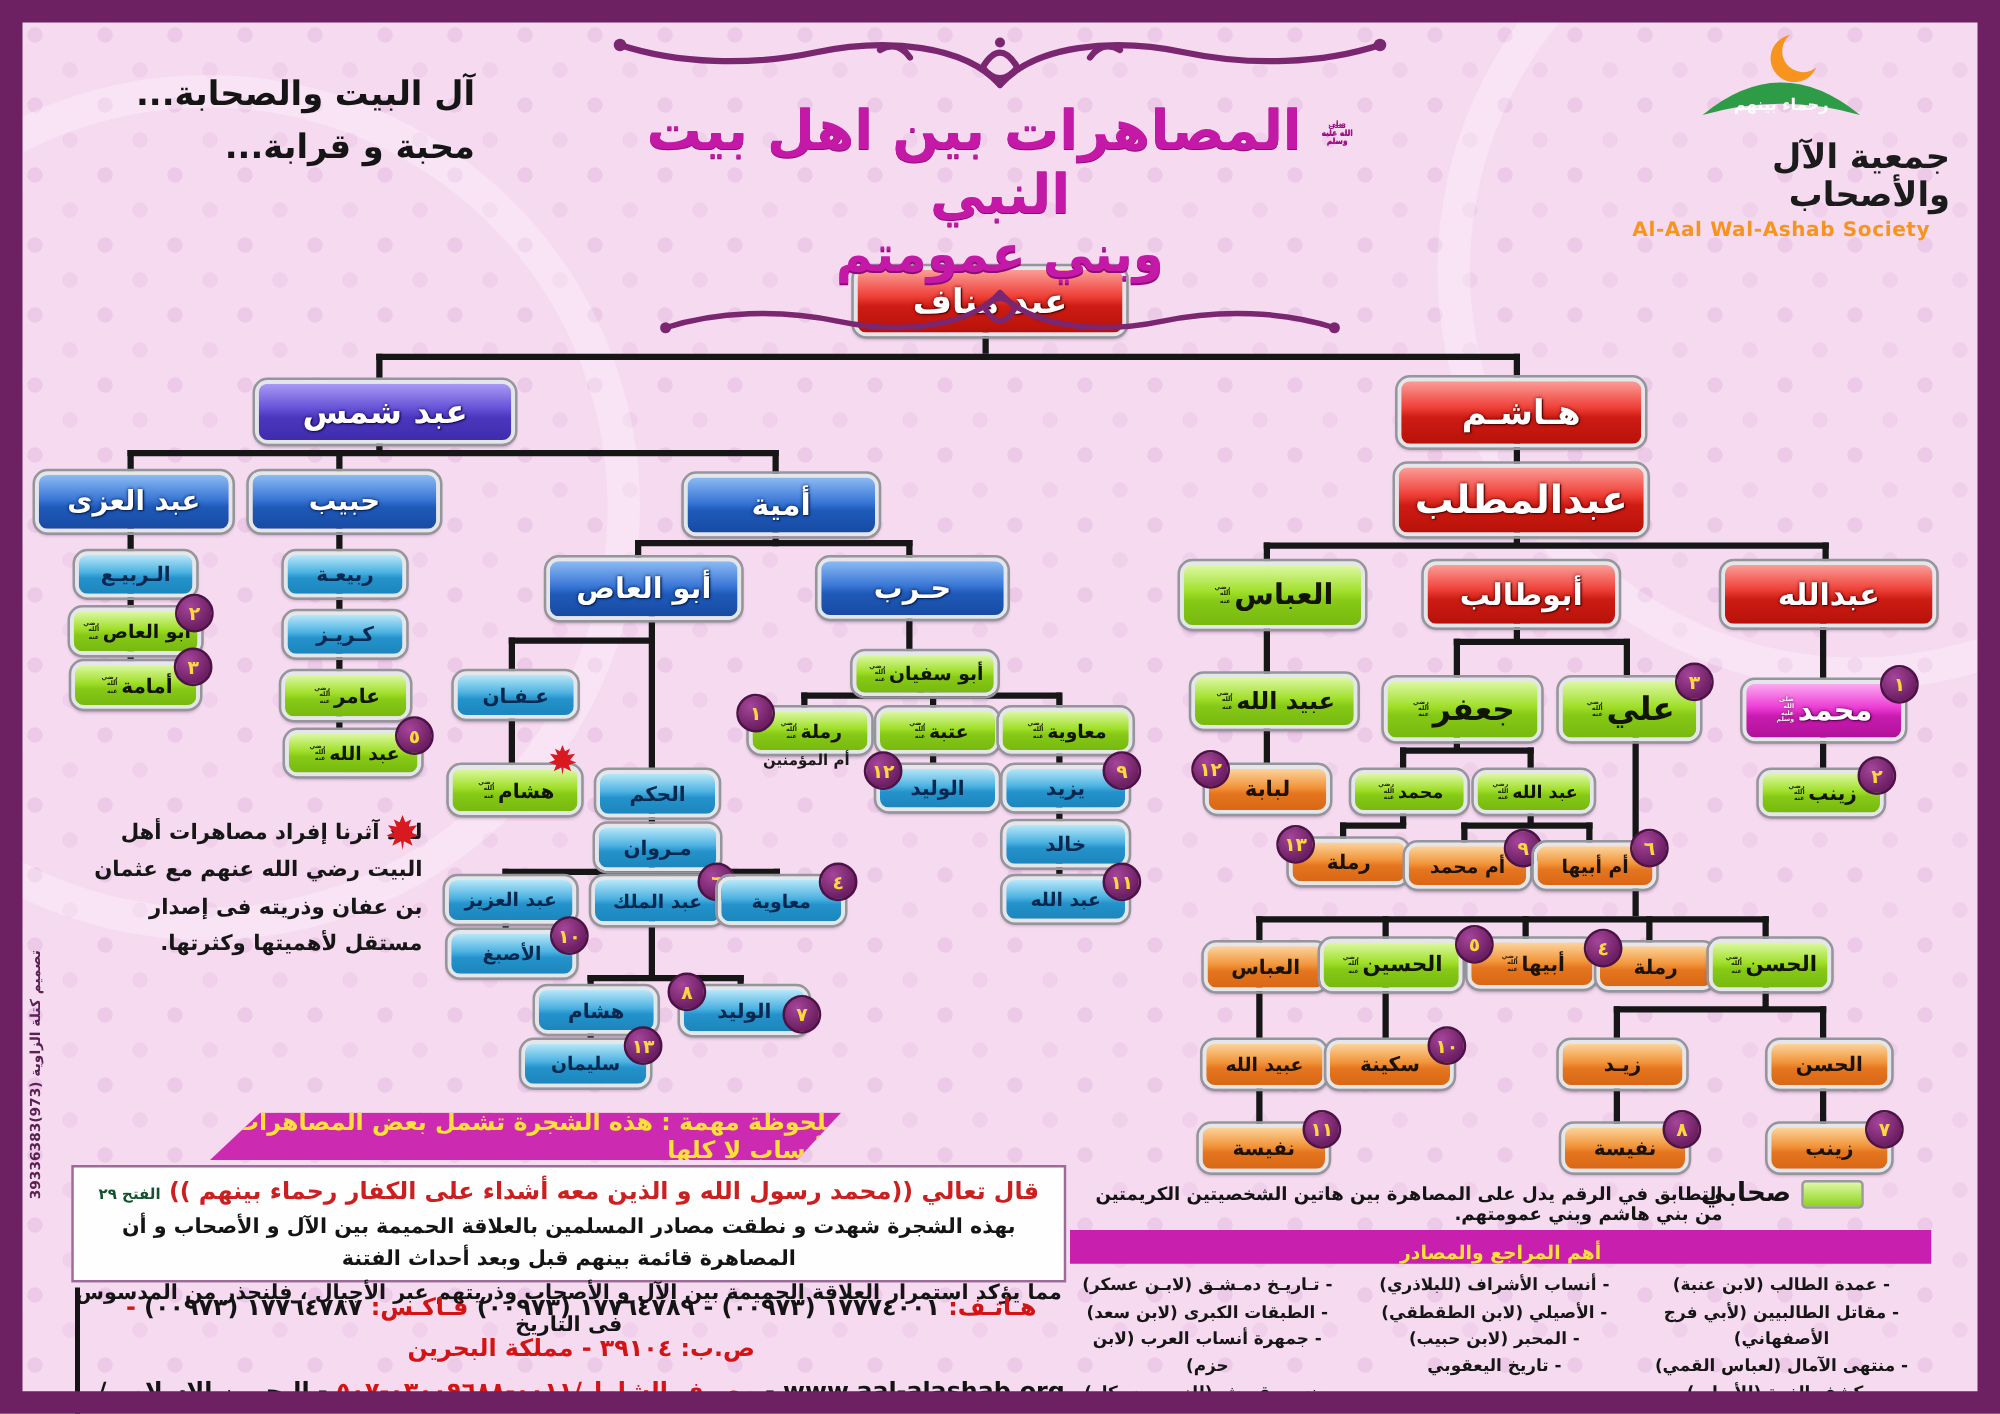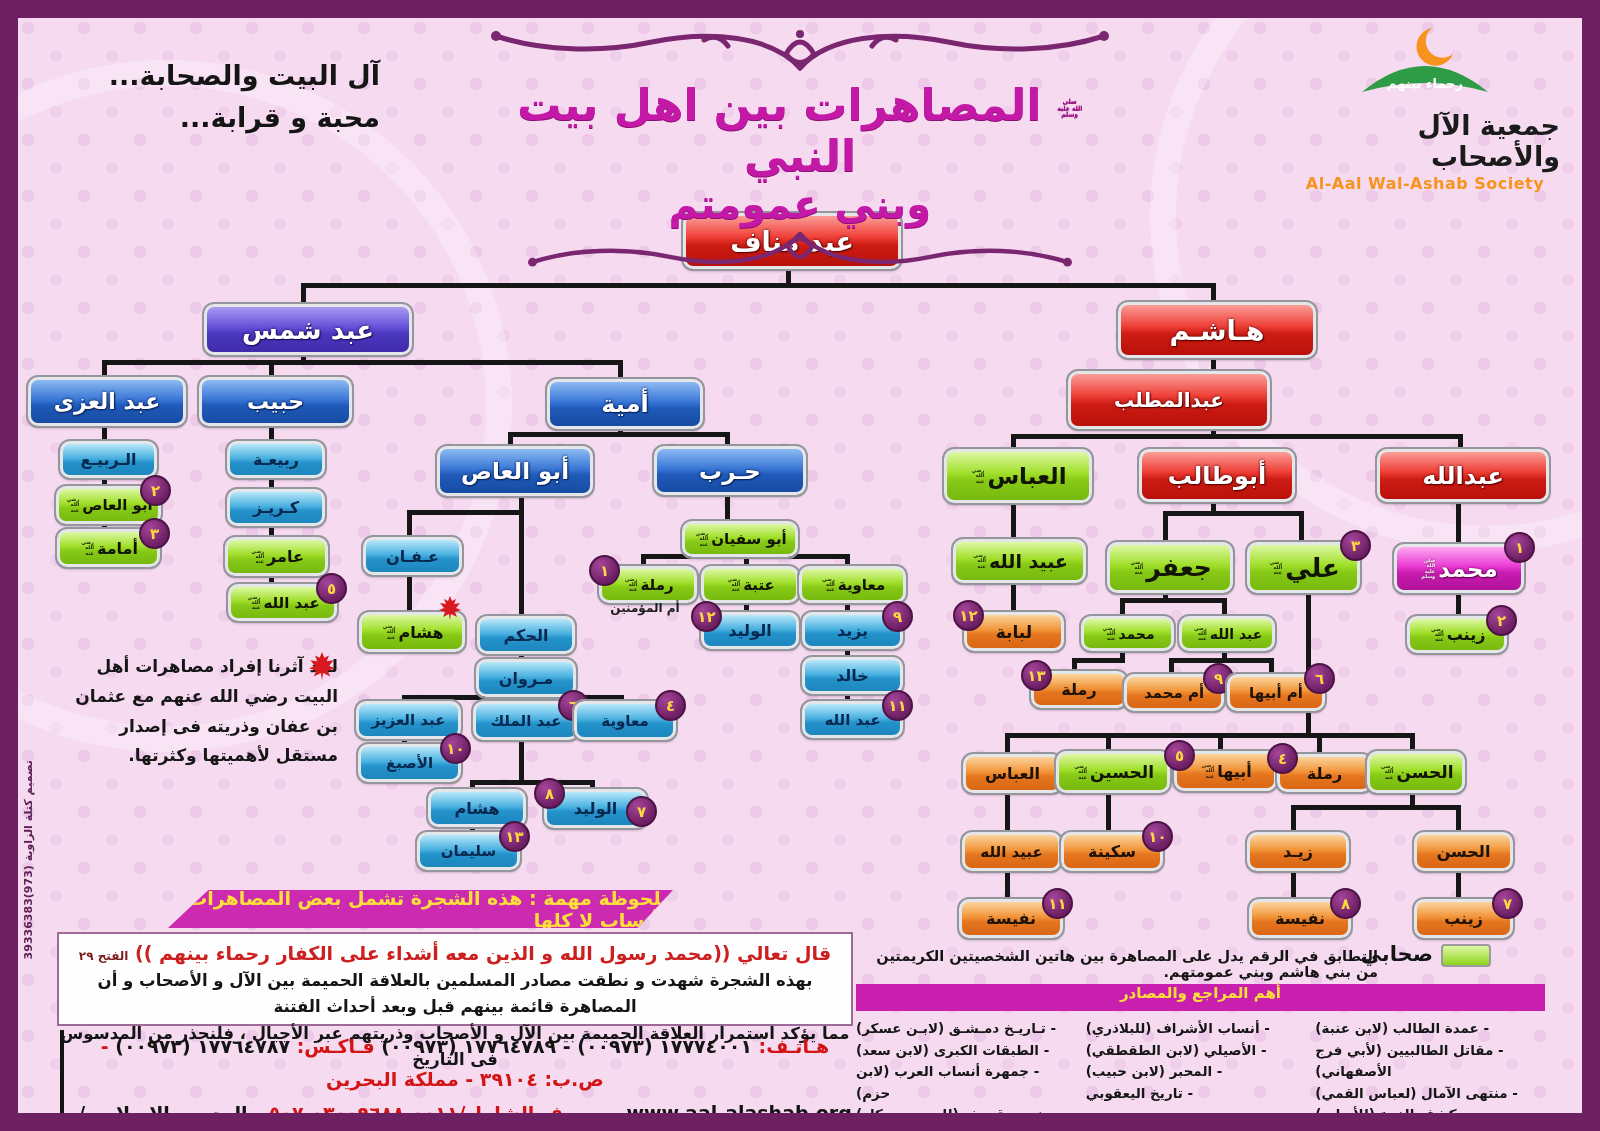--- a/index.html
+++ b/index.html
@@ -52,36 +52,36 @@
 
   
   .sidenote{position:absolute;left:56px;top:652px;width:282px;direction:rtl;text-align:right;
     font-weight:bold;font-size:17px;color:#161616;line-height:1.75;z-index:2;}
   .banner{position:absolute;left:168px;top:890px;width:505px;height:38px;background:#cc2ab0;
     clip-path:polygon(8% 0,100% 0,93% 100%,0% 100%);display:flex;align-items:center;justify-content:center;z-index:2;}
   .banner span{color:#ffe03a;font-weight:bold;font-size:19px;direction:rtl;}
   .quotebox{position:absolute;left:57px;top:932px;width:792px;height:90px;background:#fefefe;
     border:2px solid #9c6b97;z-index:2;text-align:center;direction:rtl;}
   .q-red{color:#cc1f1f;font-weight:bold;font-size:19px;margin-top:8px;}
-  .q-src{font-size:12px;color:#7f1d1d;}
+  .q-src{font-size:12px;color:#14532d;}
   .q-black{color:#141414;font-weight:bold;font-size:16.5px;line-height:1.6;margin-top:4px;}
   .contact{position:absolute;left:60px;top:1030px;width:790px;direction:rtl;text-align:center;z-index:2;
     font-weight:bold;font-size:19px;color:#141414;line-height:1.75;border-left:4px solid #141414;padding-left:6px;}
   .contact .rl{color:#d41414;}
   .legend-row{position:absolute;left:856px;top:942px;width:690px;z-index:2;direction:rtl;}
   .legend-chip{position:absolute;right:55px;top:0px;font-weight:bold;font-size:21px;color:#141414;direction:rtl;}
   .swatch{display:inline-block;width:46px;height:19px;border-radius:4px;vertical-align:middle;margin-left:8px;
     background:linear-gradient(180deg,#ddf8a5,#8fd31c);border:2px solid #9a9a9a;}
   .legend-note{position:absolute;right:168px;top:6px;width:520px;font-weight:bold;font-size:14.5px;color:#141414;
     direction:rtl;}
   .refs-head{position:absolute;left:856px;top:984px;width:689px;height:27px;background:#c81fae;z-index:2;
-    display:flex;align-items:flex-start;justify-content:center;}
+    display:flex;align-items:flex-end;justify-content:center;}
   .refs-head span{color:#ffe03a;font-weight:bold;font-size:15px;direction:rtl;}
   .refs{position:absolute;left:856px;top:1018px;width:689px;z-index:2;display:flex;flex-direction:row-reverse;direction:rtl;}
-  .refs .col{flex:1;font-weight:bold;font-size:13.5px;color:#161616;line-height:1.6;text-align:left;padding-right:10px;}
+  .refs .col{flex:1;font-weight:bold;font-size:13.5px;color:#161616;line-height:1.6;text-align:center;padding-right:10px;}
   .side-credit{position:absolute;left:22px;top:760px;z-index:2;writing-mode:vertical-rl;transform:rotate(180deg);
     font-size:11px;color:#5a2152;font-weight:bold;}
 </style>
 </head>
 <body>
 
 <div class="poster">
 
   <div class="swoosh" style="left:-180px;top:60px;width:640px;height:640px;transform:rotate(25deg);"></div>
   <div class="swoosh" style="left:1150px;top:-120px;width:620px;height:620px;transform:rotate(-15deg);"></div>
@@ -222,21 +222,21 @@
 
   <div class="node red" style="left:683px;top:213px;width:212px;height:50px;font-size:27px">
       <span>عبد مناف</span>
     </div>
   <div class="node red" style="left:1118px;top:302px;width:192px;height:50px;font-size:27px">
       <span>هـاشـم</span>
     </div>
   <div class="node purple" style="left:204px;top:304px;width:202px;height:45px;font-size:26px">
       <span>عبد شمس</span>
     </div>
-  <div class="node red" style="left:1068px;top:371px;width:196px;height:52px;font-size:20px">
+  <div class="node red" style="left:1116px;top:371px;width:196px;height:52px;font-size:31px">
       <span>عبدالمطلب</span>
     </div>
 
   <div class="node blue" style="left:28px;top:377px;width:152px;height:43px;font-size:22px">
       <span>عبد العزى</span>
     </div>
   <div class="node blue" style="left:199px;top:377px;width:147px;height:43px;font-size:22px">
       <span>حبيب</span>
     </div>
   <div class="node blue" style="left:547px;top:379px;width:150px;height:44px;font-size:24px">

